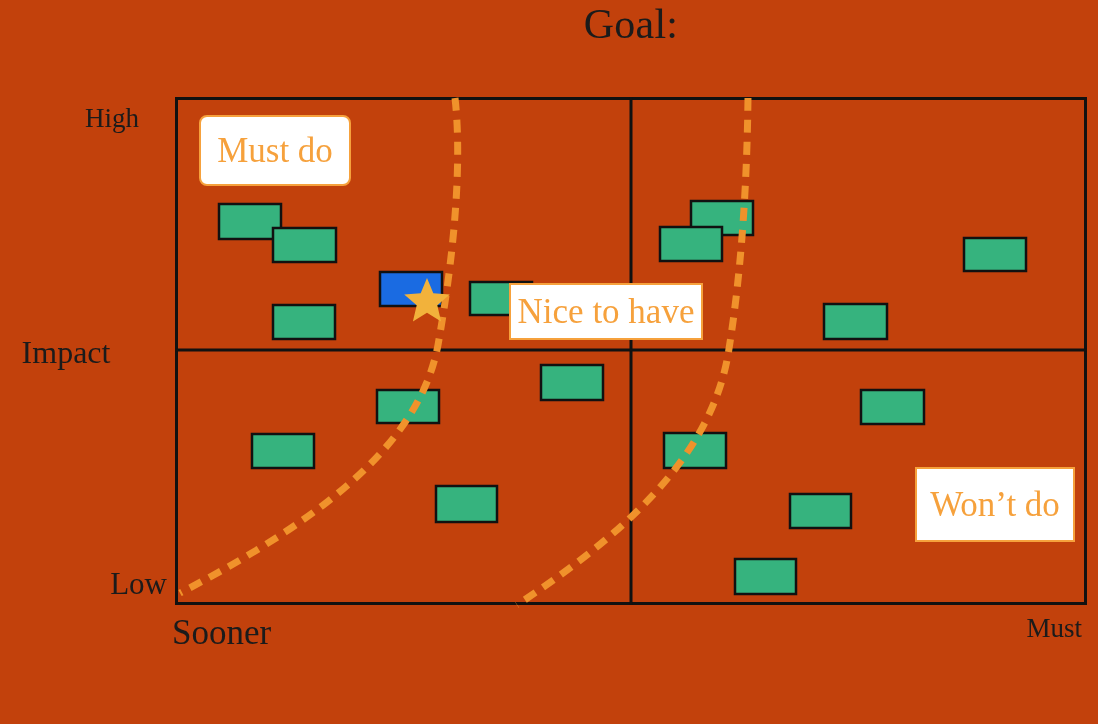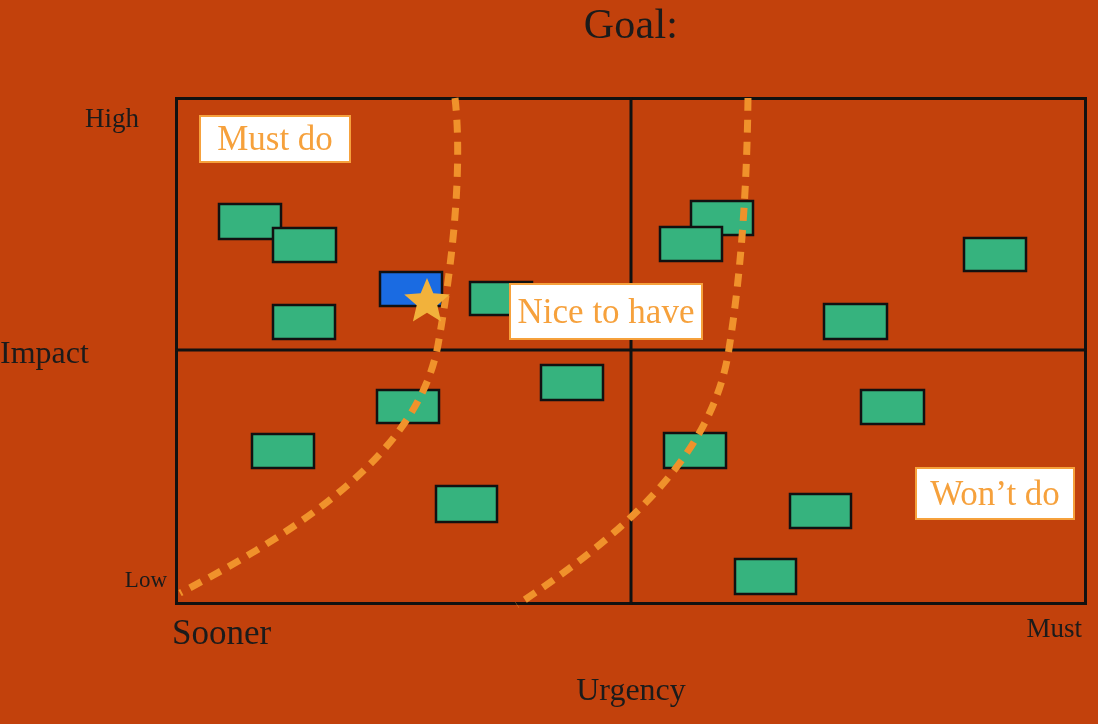--- a/index.html
+++ b/index.html
@@ -11,22 +11,22 @@
   .canvas{position:absolute;left:0;top:0;}
   .title-row{
     position:absolute;left:175px;top:0px;width:912px;height:62px;
     display:flex;justify-content:center;align-items:baseline;gap:13px;
     white-space:nowrap;
   }
   .goal{font-size:42px;font-weight:500;letter-spacing:.2px;}
   .goal-sub{font-size:33px;font-weight:400;}
   .axis-lbl{position:absolute;line-height:1.1;}
   .lbl-high{left:85px;top:104px;width:82px;text-align:left;font-size:27px;}
-  .lbl-low{left:85px;top:567px;width:82px;text-align:right;font-size:23px;}
-  .lbl-impact{left:0px;top:335px;width:132px;text-align:left;font-size:32px;}
+  .lbl-low{left:85px;top:567px;width:82px;text-align:right;font-size:31px;}
+  .lbl-impact{left:0px;top:335px;width:132px;text-align:center;font-size:32px;}
   .lbl-sooner{left:172px;top:614px;font-size:35px;}
   .lbl-later{left:958px;top:614px;width:124px;text-align:right;font-size:27px;}
   .lbl-urgency{left:175px;top:672px;width:912px;text-align:center;font-size:32px;}
   .quad-label{
     position:absolute;box-sizing:border-box;background:#ffffff;
     border:2.5px solid var(--orange,#F6A13C);color:var(--orange,#F6A13C);
     display:flex;align-items:center;justify-content:center;
     font-size:35px;font-weight:400;white-space:nowrap;
   }
 </style>
@@ -63,19 +63,18 @@
 
   <div class="title-row">
     <span class="goal">Goal:</span>
   </div>
 
   <div class="axis-lbl lbl-high">High</div>
   <div class="axis-lbl lbl-low">Low</div>
   <div class="axis-lbl lbl-impact">Impact</div>
   <div class="axis-lbl lbl-sooner">Sooner</div>
   <div class="axis-lbl lbl-later">Must</div>
-  <div class="axis-lbl lbl-urgency">Urgency</div>
 
-  <div class="quad-label" style="left: 199px; top: 115px; width: 152px; height: 48px;">Must do</div>
+  <div class="quad-label" style="left: 199px; top: 115px; width: 152px; height: 71px; border-radius: 8px;">Must do</div>
   <div class="quad-label" style="left: 509px; top: 283px; width: 194px; height: 57px;">Nice to have</div>
-  <div class="quad-label" style="left: 915px; top: 467px; width: 160px; height: 53px;">Won’t do</div>
+  <div class="quad-label" style="left: 915px; top: 467px; width: 160px; height: 75px;">Won’t do</div>
 
 </div>
 
 </body></html>

